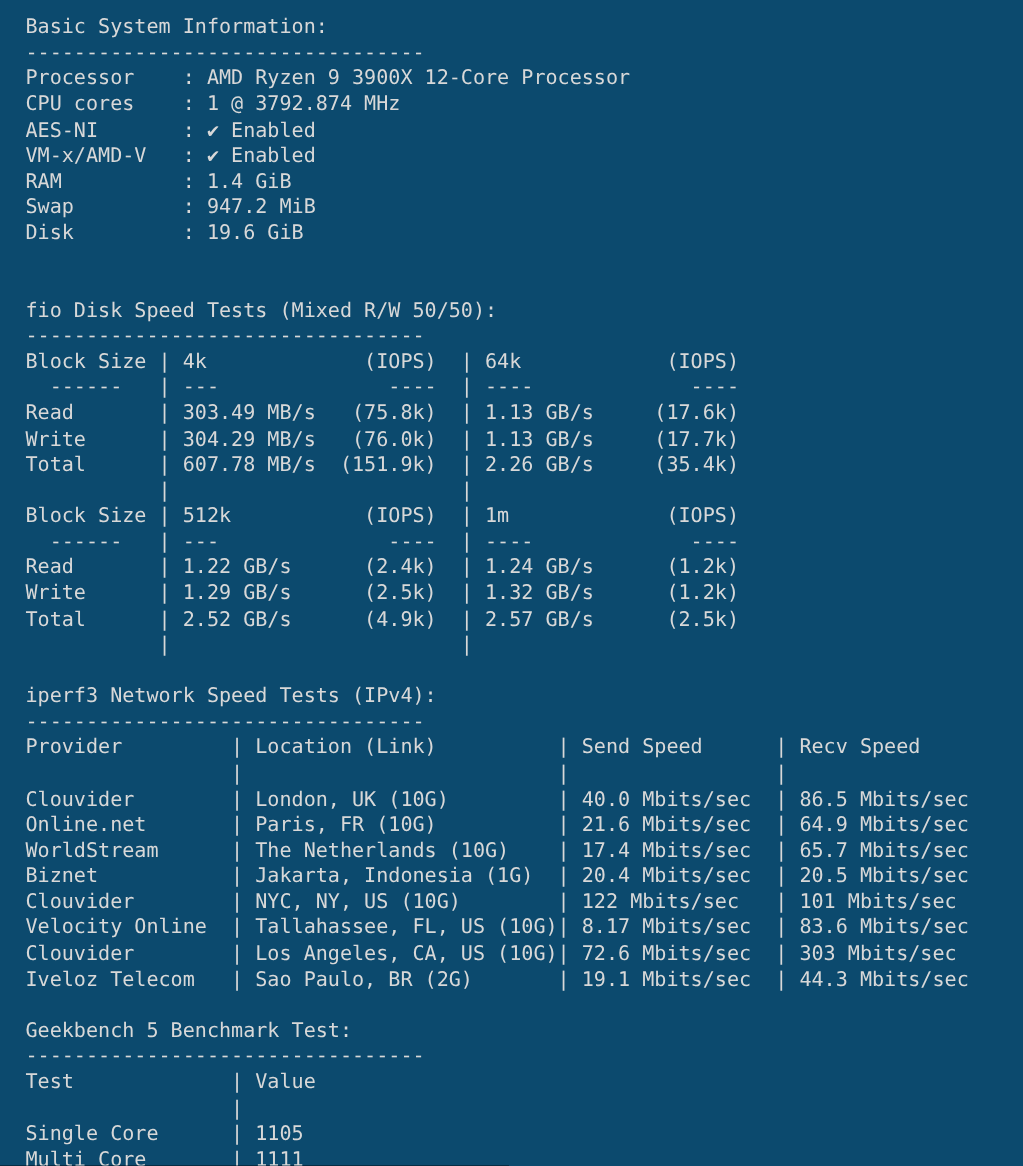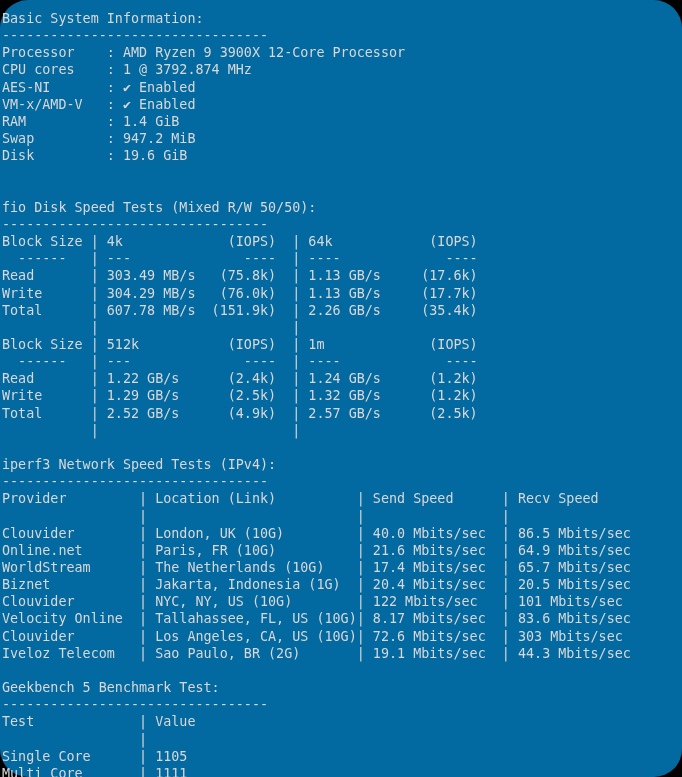--- a/index.html
+++ b/index.html
@@ -10,29 +10,28 @@
   body {
     width: 682px;
     height: 777px;
     overflow: hidden;
     font-family: "DejaVu Sans Mono", "Liberation Mono", monospace;
   }
   #terminal {
     box-sizing: border-box;
     width: 682px;
     height: 777px;
-    background: #0369a1;
+    background: #0c4a6e;
     color: #d8d8d8;
-    padding: 10px 0 0 2px;
+    padding: 10px 0 0 17px;
     font-family: "DejaVu Sans Mono", "Liberation Mono", monospace;
     font-size: 13.4px;
     line-height: 17.15px;
     white-space: pre;
     letter-spacing: 0px;
-    border-radius: 28px;
     -webkit-font-smoothing: none;
   }
   .line {
     white-space: pre;
     min-height: 17.15px;
     color: #d8d8d8;
   }
   .blank {
     min-height: 17.15px;
   }

